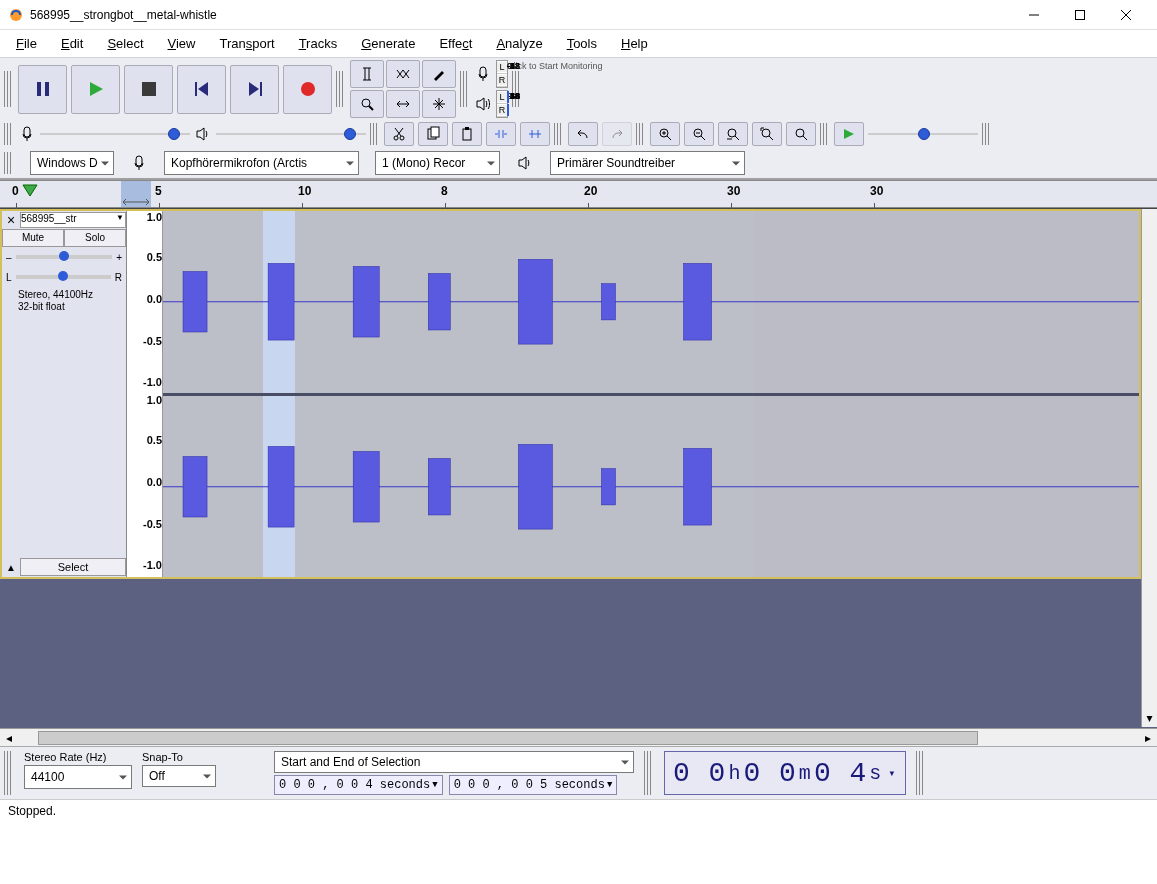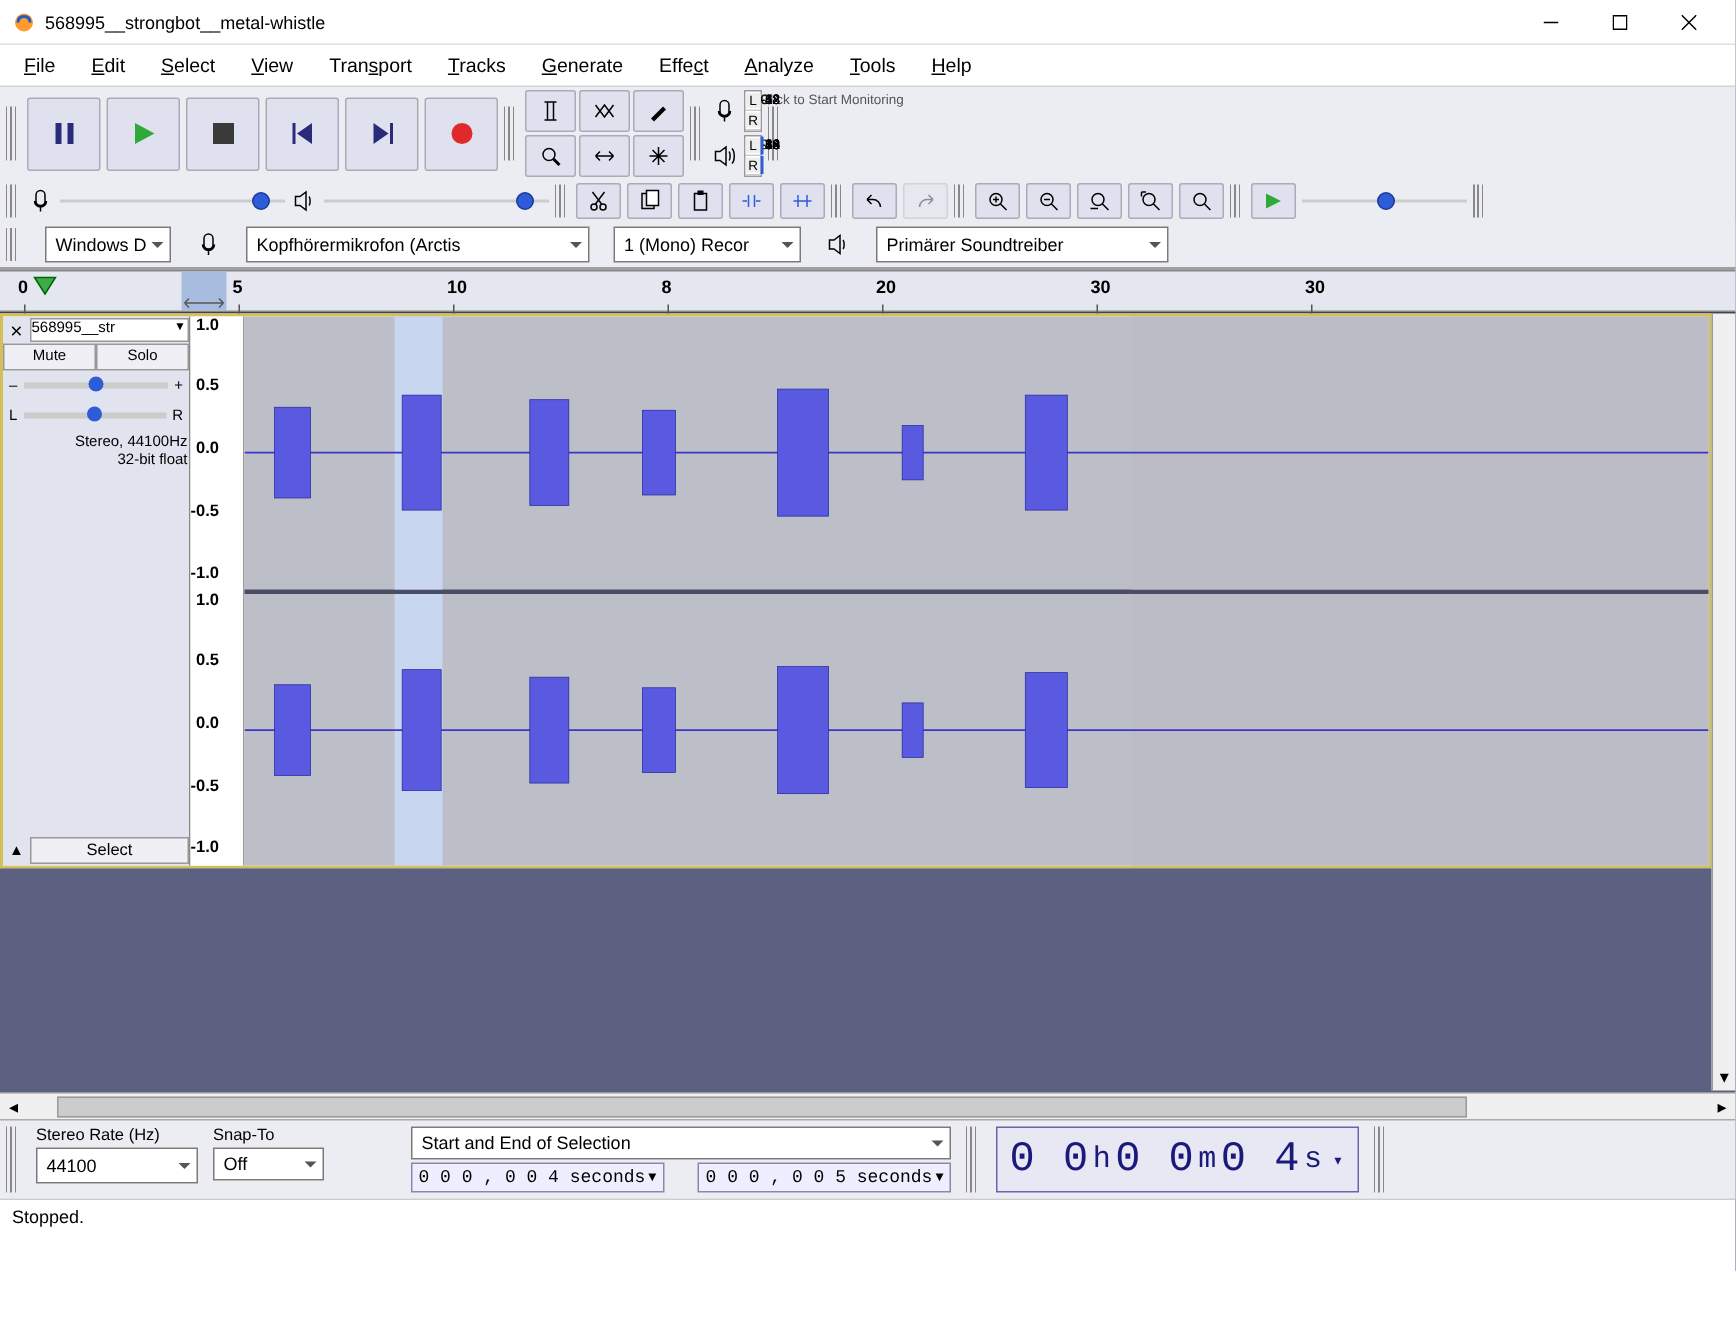--- a/index.html
+++ b/index.html
@@ -48,28 +48,28 @@
   .track-panel{width:125px;background:var(--track-panel);border-right:1px solid #888;font-size:10px;display:flex;flex-direction:column;}
   .tp-head{display:flex;align-items:center;height:18px;}
   .tp-close{width:18px;text-align:center;cursor:default;font-size:14px;}
   .tp-name{flex:1;background:#fff;border:1px solid #999;height:16px;font-size:10px;padding:0 0;overflow:hidden;white-space:nowrap;position:relative;}
   .tp-name::after{content:"▼";position:absolute;right:1px;font-size:8px;}
   .tp-buttons{display:flex;}
   .tp-btn{flex:1;height:18px;background:#efeff5;border:1px solid #999;font-size:10px;text-align:center;line-height:16px;}
   .tp-slider-row{height:20px;display:flex;align-items:center;padding:0 4px;font-size:10px;}
   .tp-slider{flex:1;height:4px;background:#ccc;margin:0 4px;position:relative;}
   .tp-slider .th{position:absolute;top:-4px;width:10px;height:10px;border-radius:50%;background:#2e5bd8;}
-  .tp-info{padding:2px 1px;font-size:10px;line-height:12px;text-align:right;}
+  .tp-info{padding:2px 16px;font-size:10px;line-height:12px;}
   .tp-bottom{margin-top:auto;display:flex;align-items:center;height:20px;}
   .tp-collapse{width:18px;text-align:center;}
   .tp-select{flex:1;background:#efeff5;border:1px solid #999;height:18px;text-align:center;line-height:16px;font-size:11px;}
   .wave-col{flex:1;display:flex;}
   .db-scale{width:36px;background:#fff;border-right:1px solid #999;display:flex;flex-direction:column;}
   .db-half{flex:1;position:relative;font-size:11px;font-weight:bold;}
-  .db-half span{position:absolute;right:16px;}
+  .db-half span{position:absolute;right:0;}
   .channels{flex:1;display:flex;flex-direction:column;position:relative;}
   .channel{flex:1;position:relative;background:var(--track-bg);border-bottom:3px solid #4a4d66;}
   .channel:last-child{border-bottom:none;}
   .channel svg{position:absolute;inset:0;width:100%;height:100%;}
   .channel .audio-end{position:absolute;top:0;bottom:0;right:0;background:#bcbcc6;}
   .channel .sel{position:absolute;top:0;bottom:0;background:var(--sel);}
   .hscroll{height:18px;background:#f0f0f0;border-top:1px solid #999;display:flex;align-items:center;}
   .hscroll .arrow{width:18px;text-align:center;}
   .hscroll .thumb{height:14px;background:#ccc;border:1px solid #999;}
   .bottom-bar{display:flex;align-items:stretch;padding:4px;gap:10px;border-top:1px solid #aaa;background:var(--toolbar-bg);}
@@ -365,21 +365,21 @@
       </div>
     <div class="tb-grip tb-grip-sm"></div>
   </div>
 
   <div class="device-bar">
     <div class="tb-grip tb-grip-sm"></div>
     <div class="combo" style="width:84px">Windows D</div>
     <svg class="icon-svg">
         <path d="M9 2a3 3 0 0 1 3 3v4a3 3 0 0 1-6 0V5a3 3 0 0 1 3-3zM5 9a4 4 0 0 0 8 0M9 13v3" stroke="#000" fill="none"></path>
       </svg>
-    <div class="combo" style="width:229px">Kopfhörermikrofon (Arctis</div>
+    <div class="combo" style="width:195px">Kopfhörermikrofon (Arctis</div>
     <div class="combo" style="width:125px">1 (Mono) Recor</div>
     <svg class="icon-svg">
         <path d="M3 6h3l4-3v12l-4-3H3z M12 6c1 1 1 5 0 6" stroke="#000" fill="none"></path>
       </svg>
     <div class="combo" style="width:195px">Primärer Soundtreiber</div>
   </div>
 </div>
 
 <div class="timeline">
   <svg class="playhead" width="16" height="14">
@@ -519,21 +519,21 @@
   <div class="bb-group">
     <span class="bb-label">Stereo Rate (Hz)</span>
     <div class="combo" style="width:108px">44100</div>
   </div>
   <div class="bb-group">
     <span class="bb-label">Snap-To</span>
     <div class="combo sel-combo" style="width:74px">Off</div>
   </div>
   <div class="bb-group" style="flex:0 0 auto;padding-left:48px;">
     <div class="combo sel-combo" style="width:360px">Start and End of Selection</div>
-    <div style="display:flex;gap:6px;justify-content:space-between;">
+    <div style="display:flex;gap:6px;">
       <div class="sel-time">
           <span>0 0 0 , 0 0 4  seconds</span>
           <span class="dd">▼</span>
         </div>
       <div class="sel-time">
           <span>0 0 0 , 0 0 5  seconds</span>
           <span class="dd">▼</span>
         </div>
     </div>
   </div>

